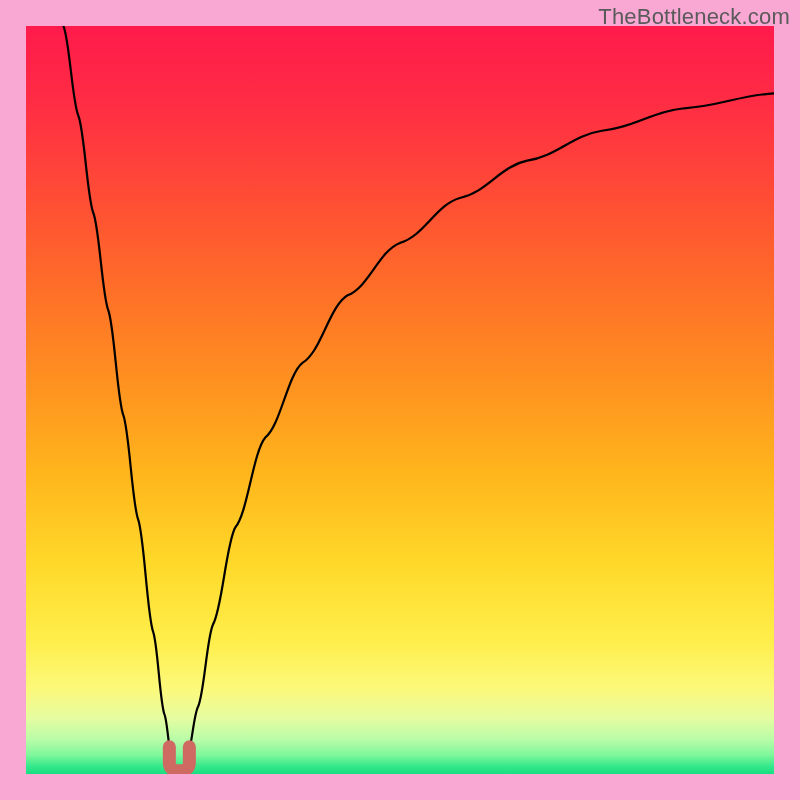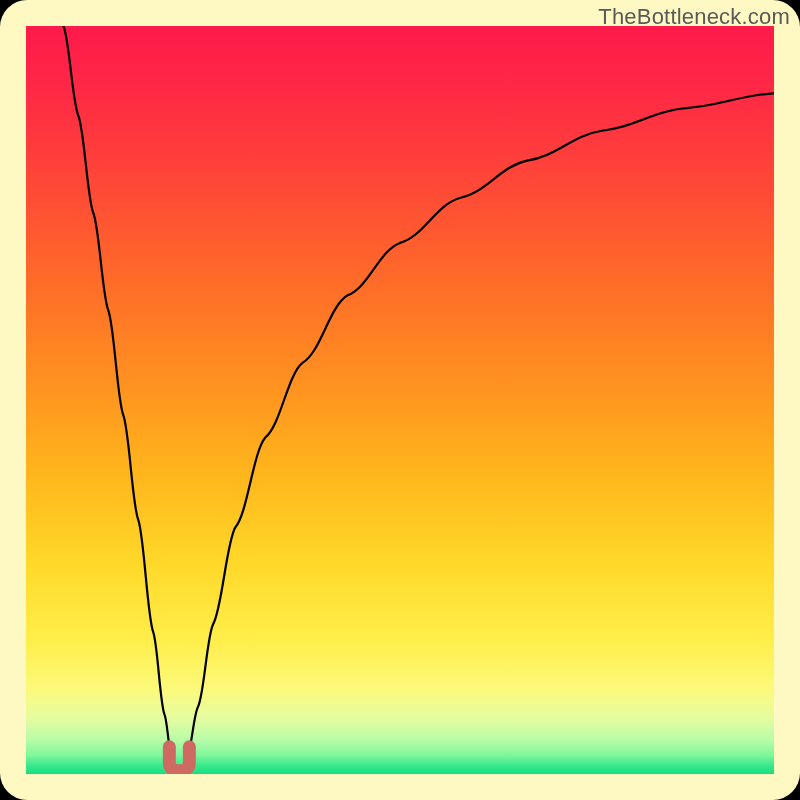--- a/index.html
+++ b/index.html
@@ -8,22 +8,21 @@
     width: 800px;
     height: 800px;
     overflow: hidden;
     background: #000;
     font-family: Arial, Helvetica, sans-serif;
   }
   .frame {
     position: absolute;
     left: 0; top: 0;
     width: 800px; height: 800px;
-    background: #fef9c3;
-    border-radius: 27px;
+    background: #f9a8d4;
   }
   .plot {
     position: absolute;
     left: 26px;
     top: 26px;
     width: 748px;
     height: 748px;
     overflow: hidden;
   }
   .gradient-bg {

